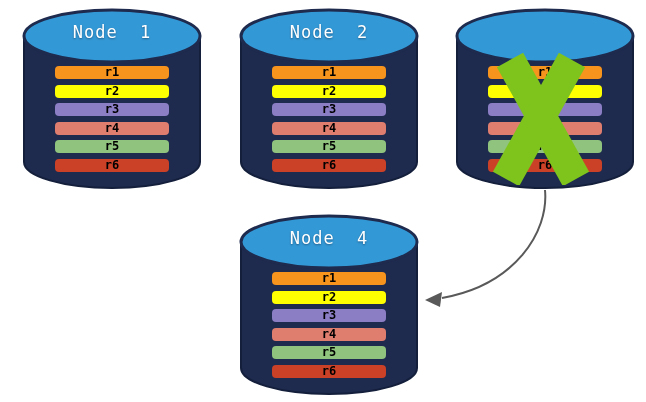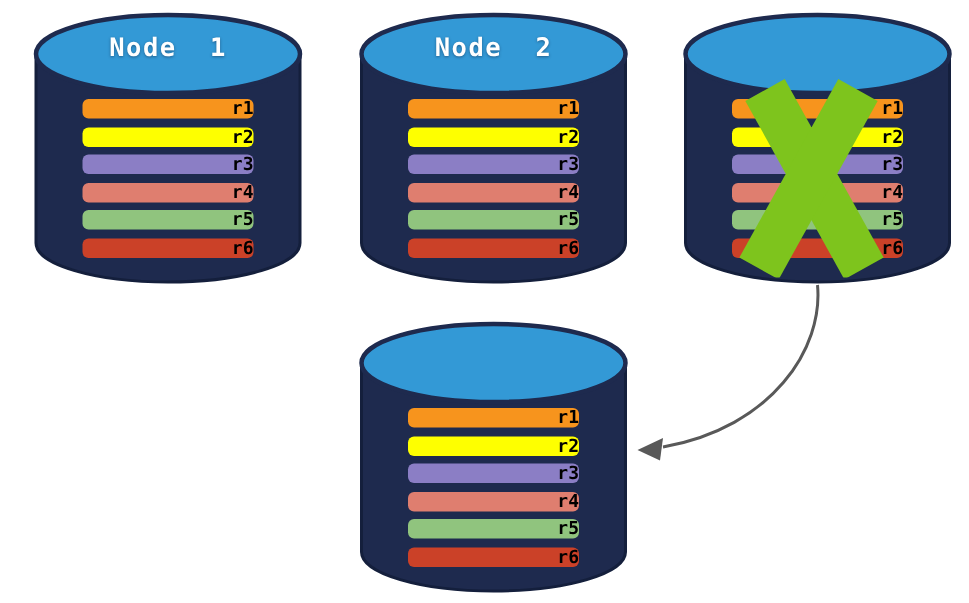--- a/index.html
+++ b/index.html
@@ -10,31 +10,31 @@
   .node{position:absolute;width:180px;height:182px;}
   .n1{left:22px;top:8px;}
   .n2{left:239px;top:8px;}
   .n3{left:455px;top:8px;}
   .n4{left:239px;top:214px;}
   .cyl{position:absolute;left:0;top:0;width:180px;height:182px;display:block;}
   .cyl-body{fill:#1E2A4E;stroke:#141F3C;stroke-width:2;}
   .cyl-top{fill:#3399D6;stroke:#1E2A4E;stroke-width:3;}
   .node-title{
     position:absolute;top:13px;left:0;right:0;text-align:center;
-    color:#ffffff;font-weight:bold;font-size:17px;line-height:22px;
+    color:#ffffff;font-weight:normal;font-size:17px;line-height:22px;
     letter-spacing:1px;word-spacing:11px;
     text-shadow:0 1px 2px rgba(10,25,50,.45);
   }
   .bars{
     position:absolute;top:58px;left:33px;width:114px;
     display:flex;flex-direction:column;gap:5.5px;
   }
   .bar{
     height:13px;border-radius:4px;
-    display:flex;align-items:center;justify-content:flex-end;
+    display:flex;align-items:center;justify-content:center;
     font-weight:bold;font-size:12px;line-height:13px;color:#000;
   }
   .fail-x{position:absolute;left:35px;top:44px;width:102px;height:133px;display:block;}
   .fail-x line{stroke:#7EC41D;stroke-width:30;stroke-linecap:butt;}
   #arrow{position:absolute;left:415px;top:180px;width:145px;height:135px;display:block;}
   #arrow path{fill:none;stroke:#595959;stroke-width:2;}
   #arrow polygon{fill:#595959;stroke:none;}
 </style>
 </head>
 <body>
@@ -126,20 +126,21 @@
       <line x1="20" y1="8" x2="86" y2="127"></line>
       <line x1="82" y1="8" x2="16" y2="127"></line>
     </svg>
   </div>
 
   <div class="node n4">
     <svg class="cyl" viewBox="0 0 180 182">
       <path class="cyl-body" d="M2,28 L2,154 A88,26 0 0 0 178,154 L178,28 A88,26 0 0 1 2,28 Z"></path>
       <ellipse class="cyl-top" cx="90" cy="28" rx="88" ry="26"></ellipse>
     </svg>
+    <div class="node-title">Node 4</div>
     <div class="bars">
       <div class="bar" style="background: rgb(247, 148, 29);">
           <span>r1</span>
         </div>
       <div class="bar" style="background: rgb(254, 255, 0);">
           <span>r2</span>
         </div>
       <div class="bar" style="background: rgb(139, 126, 197);">
           <span>r3</span>
         </div>

